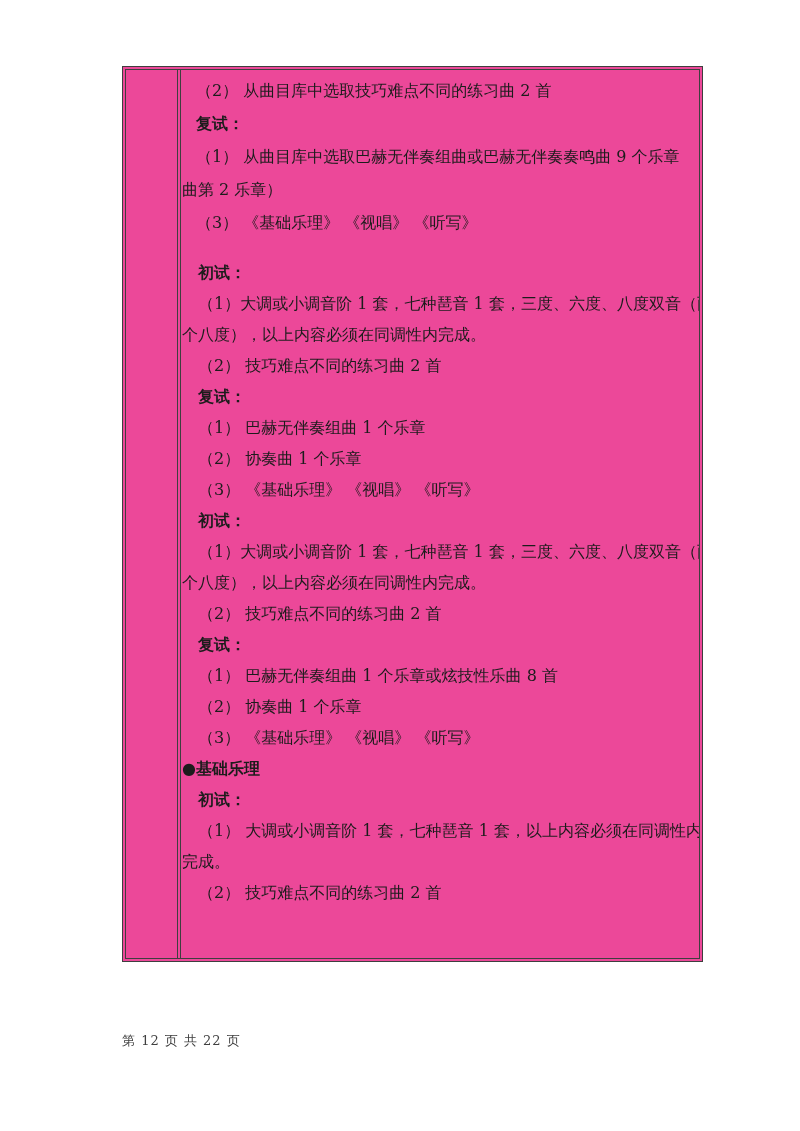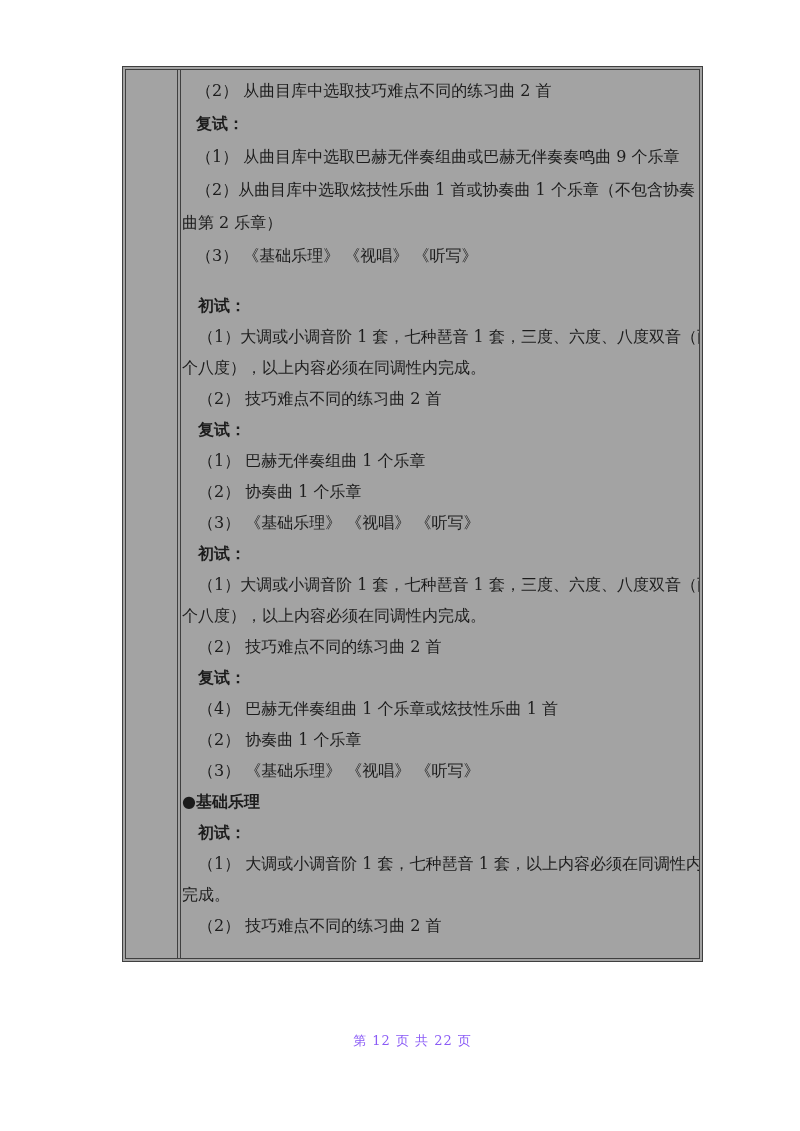--- a/index.html
+++ b/index.html
@@ -22,21 +22,21 @@
   }
   .doc-table {
     position: absolute;
     left: 122px;
     top: 66px;
     width: 581px;
     height: 896px;
     box-sizing: border-box;
     border: 4px double #3f3f3f;
     display: flex;
-    background: #a3a3a3;
+    background: #ec4899;
   }
   .col-left {
     width: 51px;
     box-sizing: content-box;
     border-right: 4px double #3f3f3f;
     flex: 0 0 51px;
   }
   .col-main {
     flex: 1 1 auto;
     padding: 4px 0 0 1px;
@@ -52,58 +52,56 @@
   .sec-b .line { height: 31px; line-height: 31px; }
   .sec-a .line.indent { padding-left: 14px; }
   .sec-b .line.indent { padding-left: 16px; }
   .line.flush { padding-left: 0; }
   .line.bold { font-weight: bold; }
   .footer {
     position: absolute;
     left: 122px;
     top: 1032px;
     width: 581px;
-    text-align: center;
     font-size: 13px;
-    color: #8b5cf6;
+    color: #404040;
     letter-spacing: 1px;
   }
 </style>
 </head>
 <body>
 
 <div class="page">
   <div class="doc-table">
     <div class="col-left"></div>
     <div class="col-main" id="content-col">
         <div class="section sec-a">
           <div class="line indent">（2） 从曲目库中选取技巧难点不同的练习曲 2 首</div>
           <div class="line indent bold">复试：</div>
           <div class="line indent">（1） 从曲目库中选取巴赫无伴奏组曲或巴赫无伴奏奏鸣曲 9 个乐章</div>
-          <div class="line indent">（2）从曲目库中选取炫技性乐曲 1 首或协奏曲 1 个乐章（不包含协奏</div>
           <div class="line flush">曲第 2 乐章）</div>
           <div class="line indent">（3） 《基础乐理》 《视唱》 《听写》</div>
         </div>
         <div class="section sec-b">
           <div class="line indent bold">初试：</div>
           <div class="line indent">（1）大调或小调音阶 1 套，七种琶音 1 套，三度、六度、八度双音（两</div>
           <div class="line flush">个八度），以上内容必须在同调性内完成。</div>
           <div class="line indent">（2） 技巧难点不同的练习曲 2 首</div>
           <div class="line indent bold">复试：</div>
           <div class="line indent">（1） 巴赫无伴奏组曲 1 个乐章</div>
           <div class="line indent">（2） 协奏曲 1 个乐章</div>
           <div class="line indent">（3） 《基础乐理》 《视唱》 《听写》</div>
         </div>
         <div class="section sec-b">
           <div class="line indent bold">初试：</div>
           <div class="line indent">（1）大调或小调音阶 1 套，七种琶音 1 套，三度、六度、八度双音（两</div>
           <div class="line flush">个八度），以上内容必须在同调性内完成。</div>
           <div class="line indent">（2） 技巧难点不同的练习曲 2 首</div>
           <div class="line indent bold">复试：</div>
-          <div class="line indent">（4） 巴赫无伴奏组曲 1 个乐章或炫技性乐曲 1 首</div>
+          <div class="line indent">（1） 巴赫无伴奏组曲 1 个乐章或炫技性乐曲 8 首</div>
           <div class="line indent">（2） 协奏曲 1 个乐章</div>
           <div class="line indent">（3） 《基础乐理》 《视唱》 《听写》</div>
         </div>
         <div class="section sec-b">
           <div class="line flush bold">●基础乐理</div>
           <div class="line indent bold">初试：</div>
           <div class="line indent">（1） 大调或小调音阶 1 套，七种琶音 1 套，以上内容必须在同调性内</div>
           <div class="line flush">完成。</div>
           <div class="line indent">（2） 技巧难点不同的练习曲 2 首</div>
         </div>

